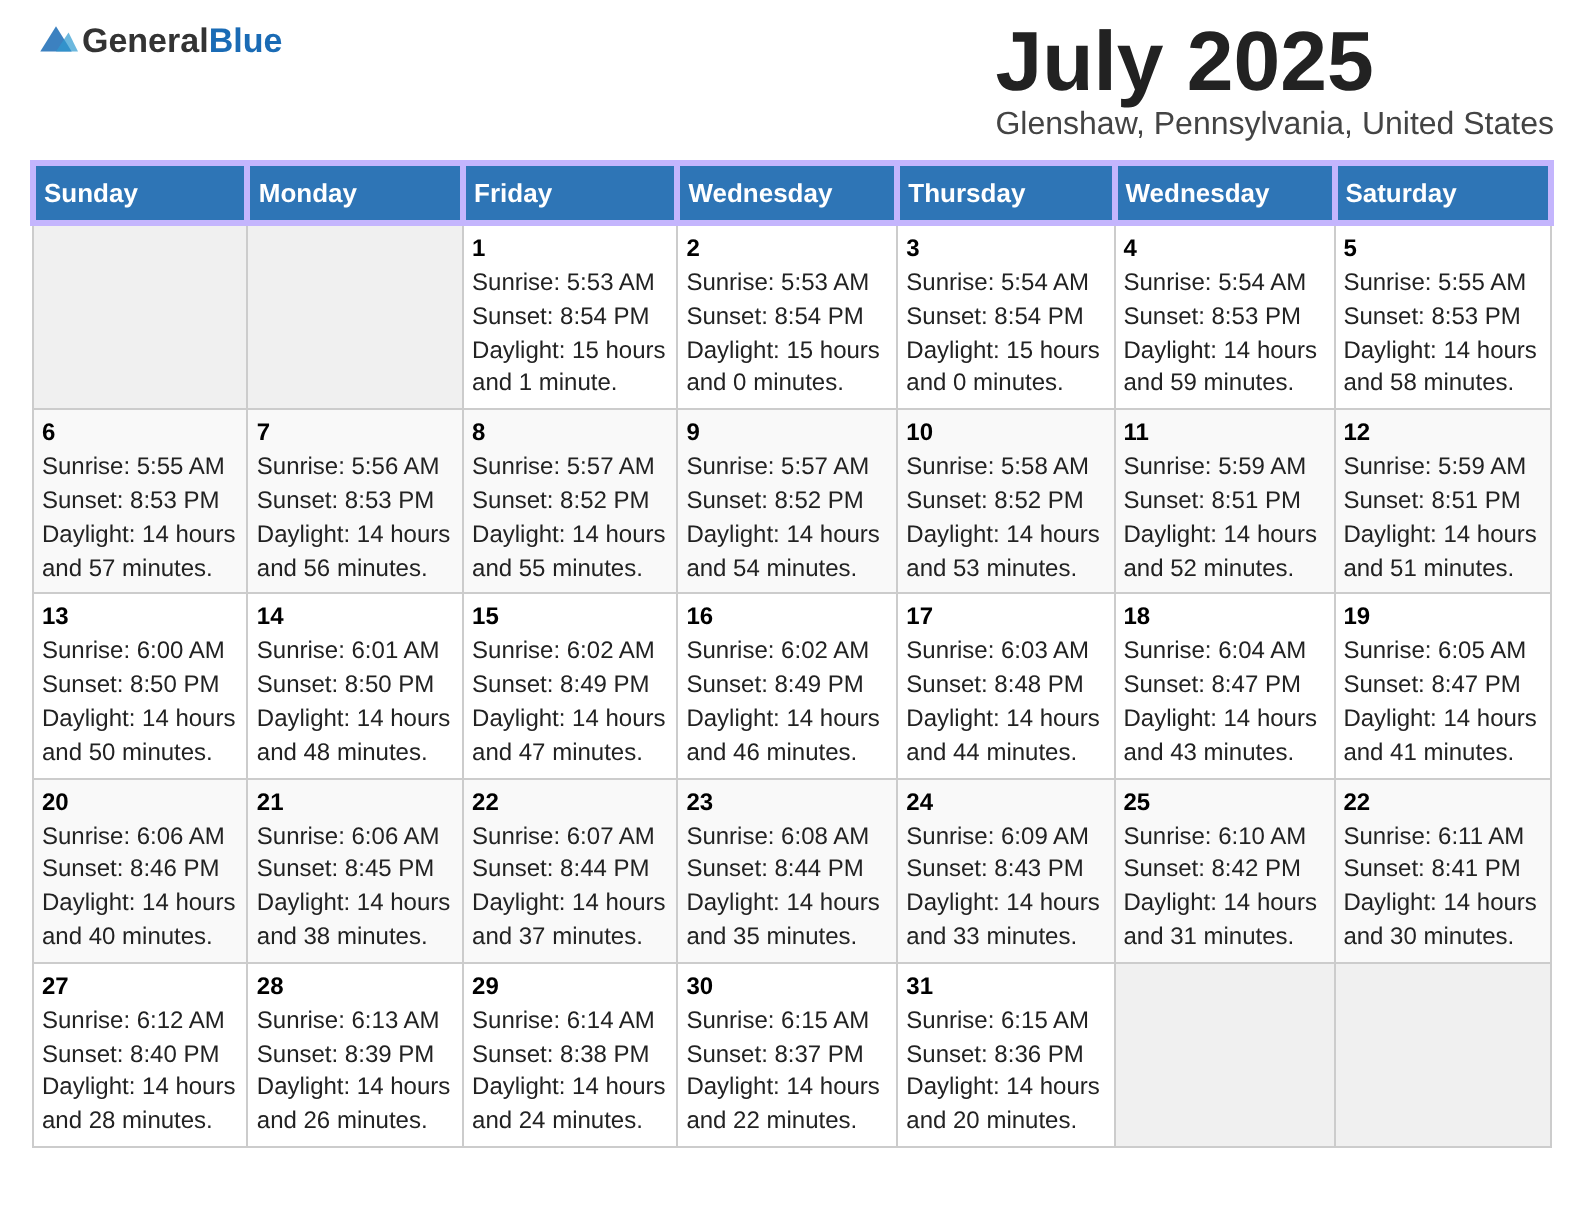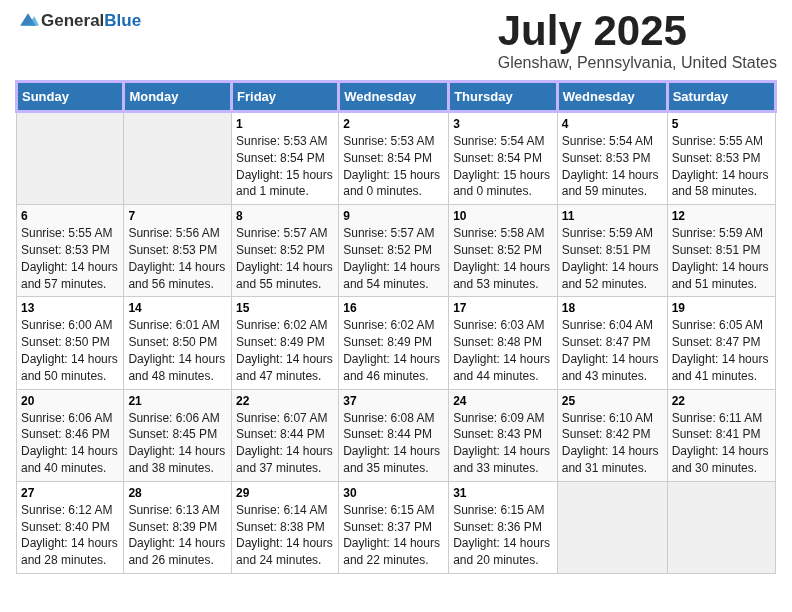--- a/index.html
+++ b/index.html
@@ -137,21 +137,21 @@
         <td><span class="day-num">15</span><span class="day-info">Sunrise: 6:02 AM<br>Sunset: 8:49 PM<br>Daylight: 14 hours and 47 minutes.</span></td>
         <td><span class="day-num">16</span><span class="day-info">Sunrise: 6:02 AM<br>Sunset: 8:49 PM<br>Daylight: 14 hours and 46 minutes.</span></td>
         <td><span class="day-num">17</span><span class="day-info">Sunrise: 6:03 AM<br>Sunset: 8:48 PM<br>Daylight: 14 hours and 44 minutes.</span></td>
         <td><span class="day-num">18</span><span class="day-info">Sunrise: 6:04 AM<br>Sunset: 8:47 PM<br>Daylight: 14 hours and 43 minutes.</span></td>
         <td><span class="day-num">19</span><span class="day-info">Sunrise: 6:05 AM<br>Sunset: 8:47 PM<br>Daylight: 14 hours and 41 minutes.</span></td>
       </tr>
       <tr>
         <td><span class="day-num">20</span><span class="day-info">Sunrise: 6:06 AM<br>Sunset: 8:46 PM<br>Daylight: 14 hours and 40 minutes.</span></td>
         <td><span class="day-num">21</span><span class="day-info">Sunrise: 6:06 AM<br>Sunset: 8:45 PM<br>Daylight: 14 hours and 38 minutes.</span></td>
         <td><span class="day-num">22</span><span class="day-info">Sunrise: 6:07 AM<br>Sunset: 8:44 PM<br>Daylight: 14 hours and 37 minutes.</span></td>
-        <td><span class="day-num">37</span><span class="day-info">Sunrise: 6:08 AM<br>Sunset: 8:44 PM<br>Daylight: 14 hours and 35 minutes.</span></td>
+        <td><span class="day-num">23</span><span class="day-info">Sunrise: 6:08 AM<br>Sunset: 8:44 PM<br>Daylight: 14 hours and 35 minutes.</span></td>
         <td><span class="day-num">24</span><span class="day-info">Sunrise: 6:09 AM<br>Sunset: 8:43 PM<br>Daylight: 14 hours and 33 minutes.</span></td>
         <td><span class="day-num">25</span><span class="day-info">Sunrise: 6:10 AM<br>Sunset: 8:42 PM<br>Daylight: 14 hours and 31 minutes.</span></td>
         <td><span class="day-num">22</span><span class="day-info">Sunrise: 6:11 AM<br>Sunset: 8:41 PM<br>Daylight: 14 hours and 30 minutes.</span></td>
       </tr>
       <tr>
         <td><span class="day-num">27</span><span class="day-info">Sunrise: 6:12 AM<br>Sunset: 8:40 PM<br>Daylight: 14 hours and 28 minutes.</span></td>
         <td><span class="day-num">28</span><span class="day-info">Sunrise: 6:13 AM<br>Sunset: 8:39 PM<br>Daylight: 14 hours and 26 minutes.</span></td>
         <td><span class="day-num">29</span><span class="day-info">Sunrise: 6:14 AM<br>Sunset: 8:38 PM<br>Daylight: 14 hours and 24 minutes.</span></td>
         <td><span class="day-num">30</span><span class="day-info">Sunrise: 6:15 AM<br>Sunset: 8:37 PM<br>Daylight: 14 hours and 22 minutes.</span></td>
         <td><span class="day-num">31</span><span class="day-info">Sunrise: 6:15 AM<br>Sunset: 8:36 PM<br>Daylight: 14 hours and 20 minutes.</span></td>

